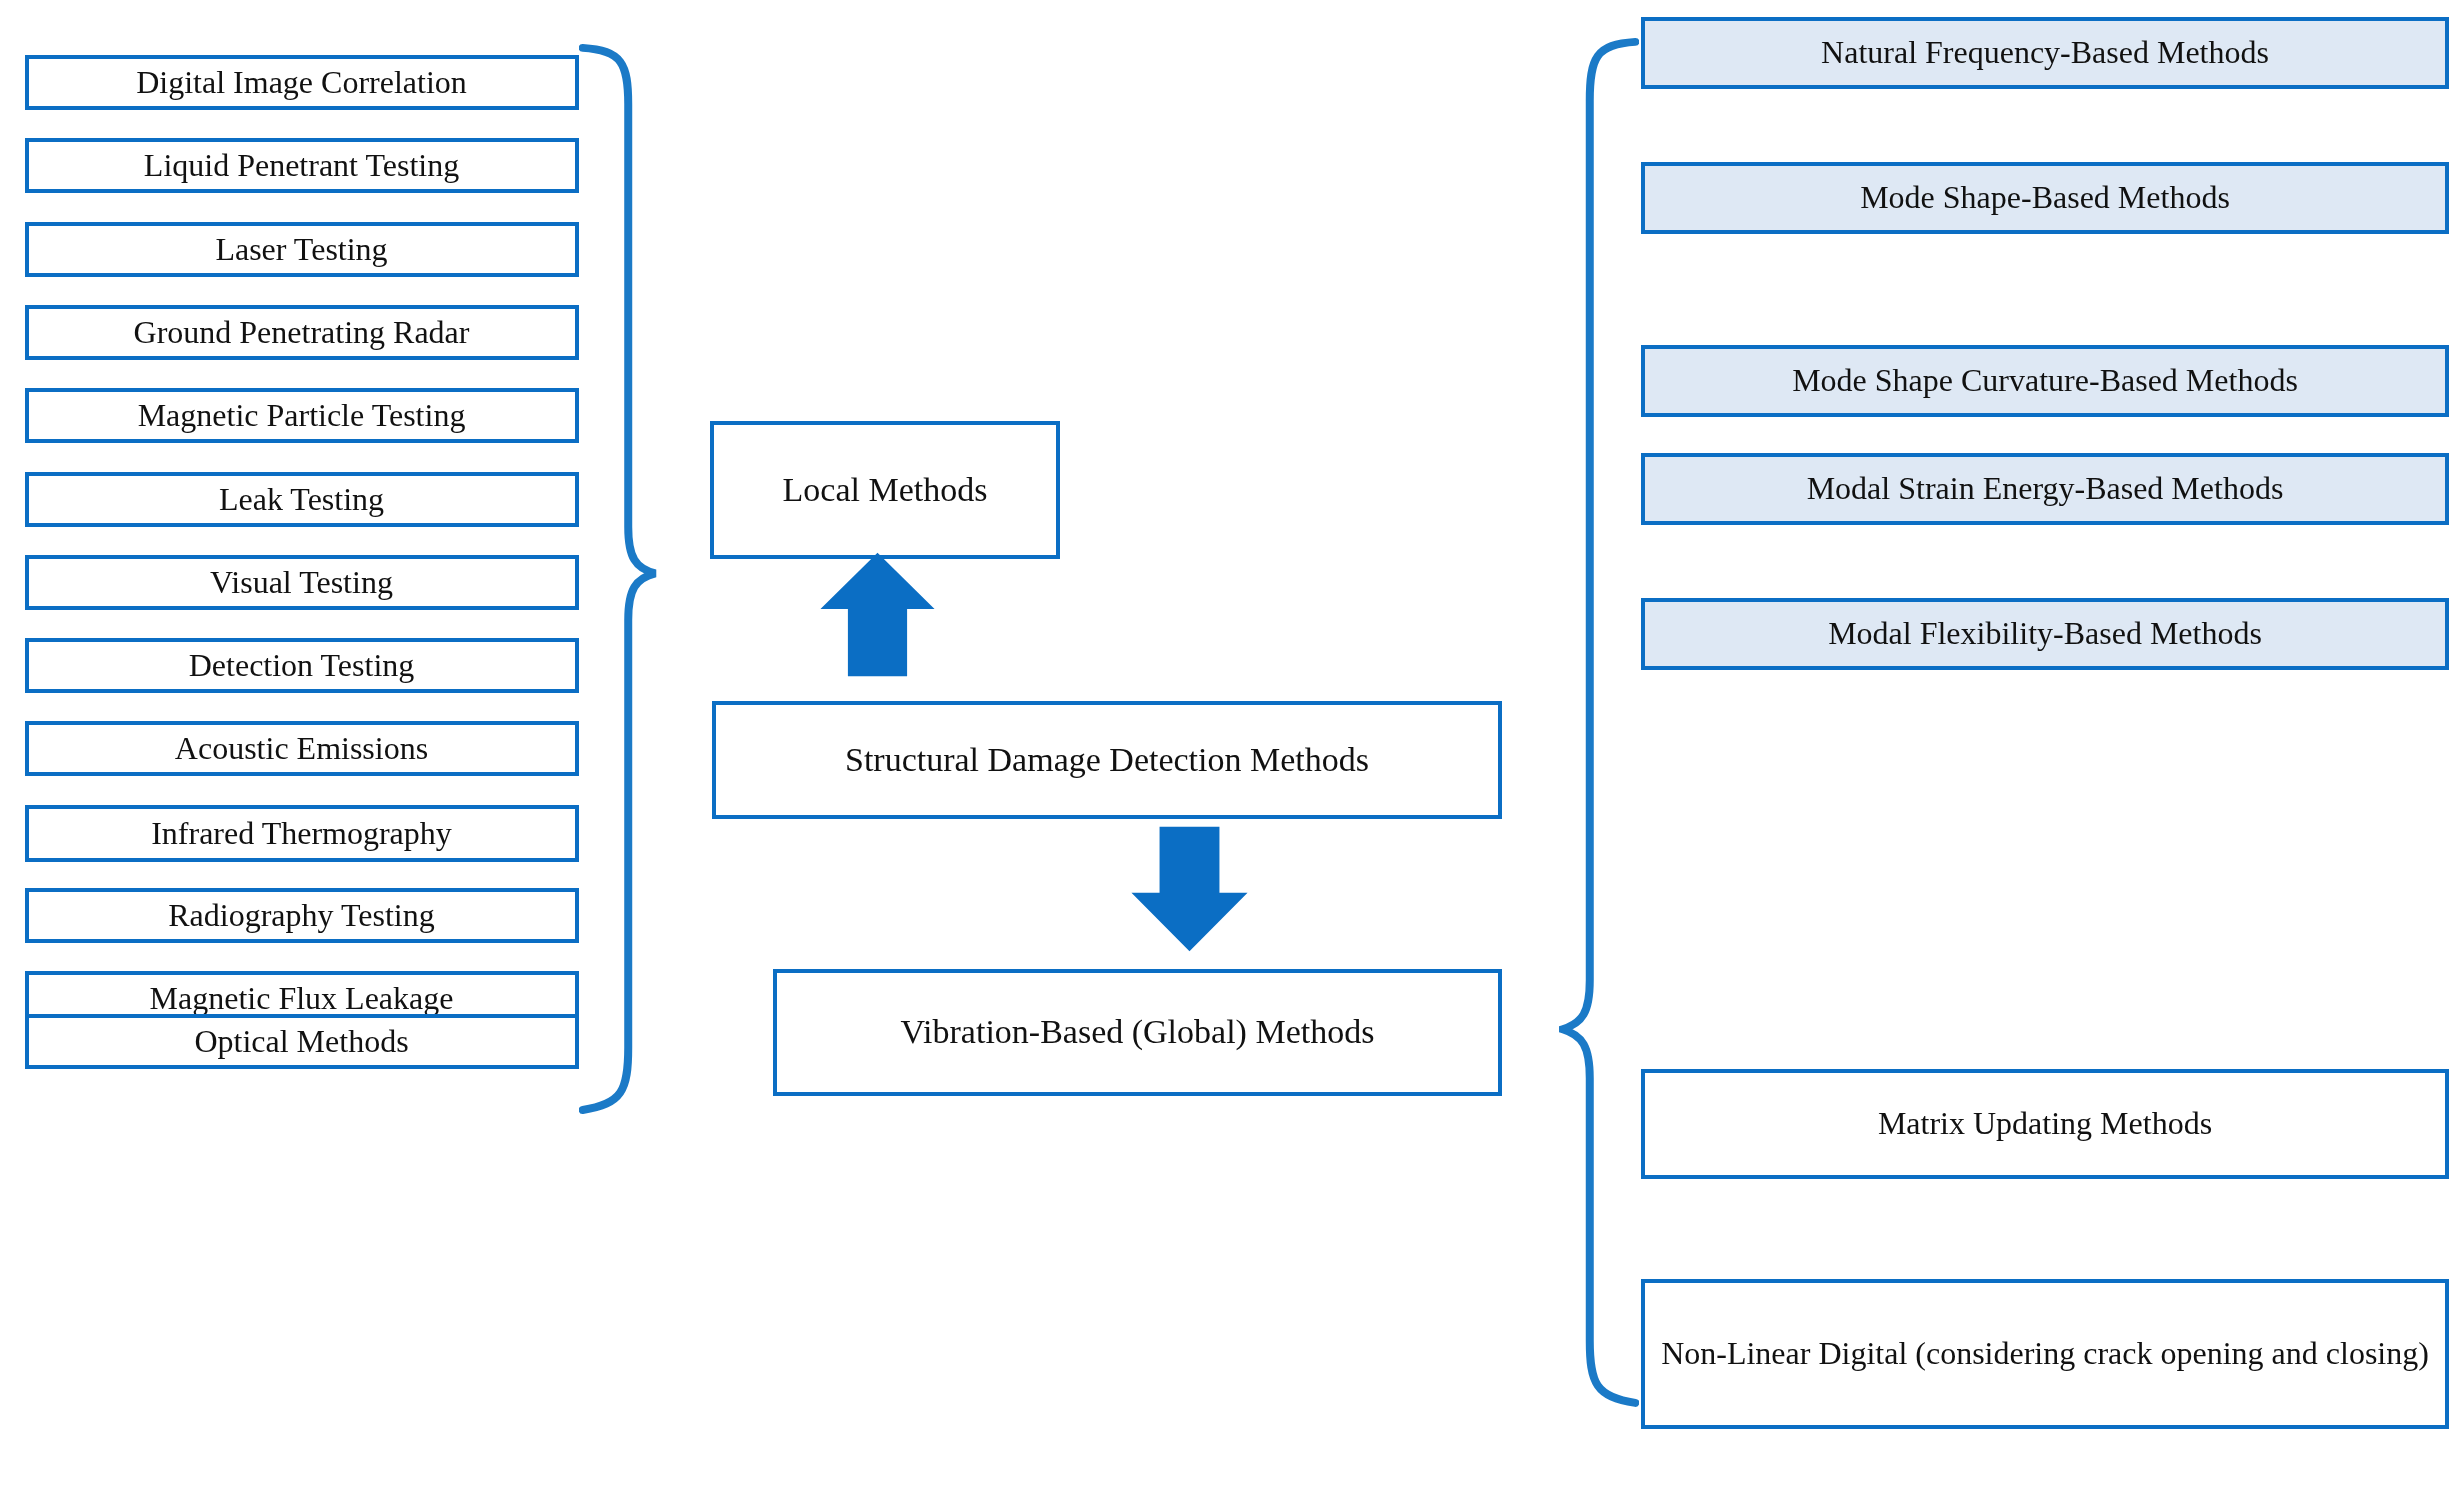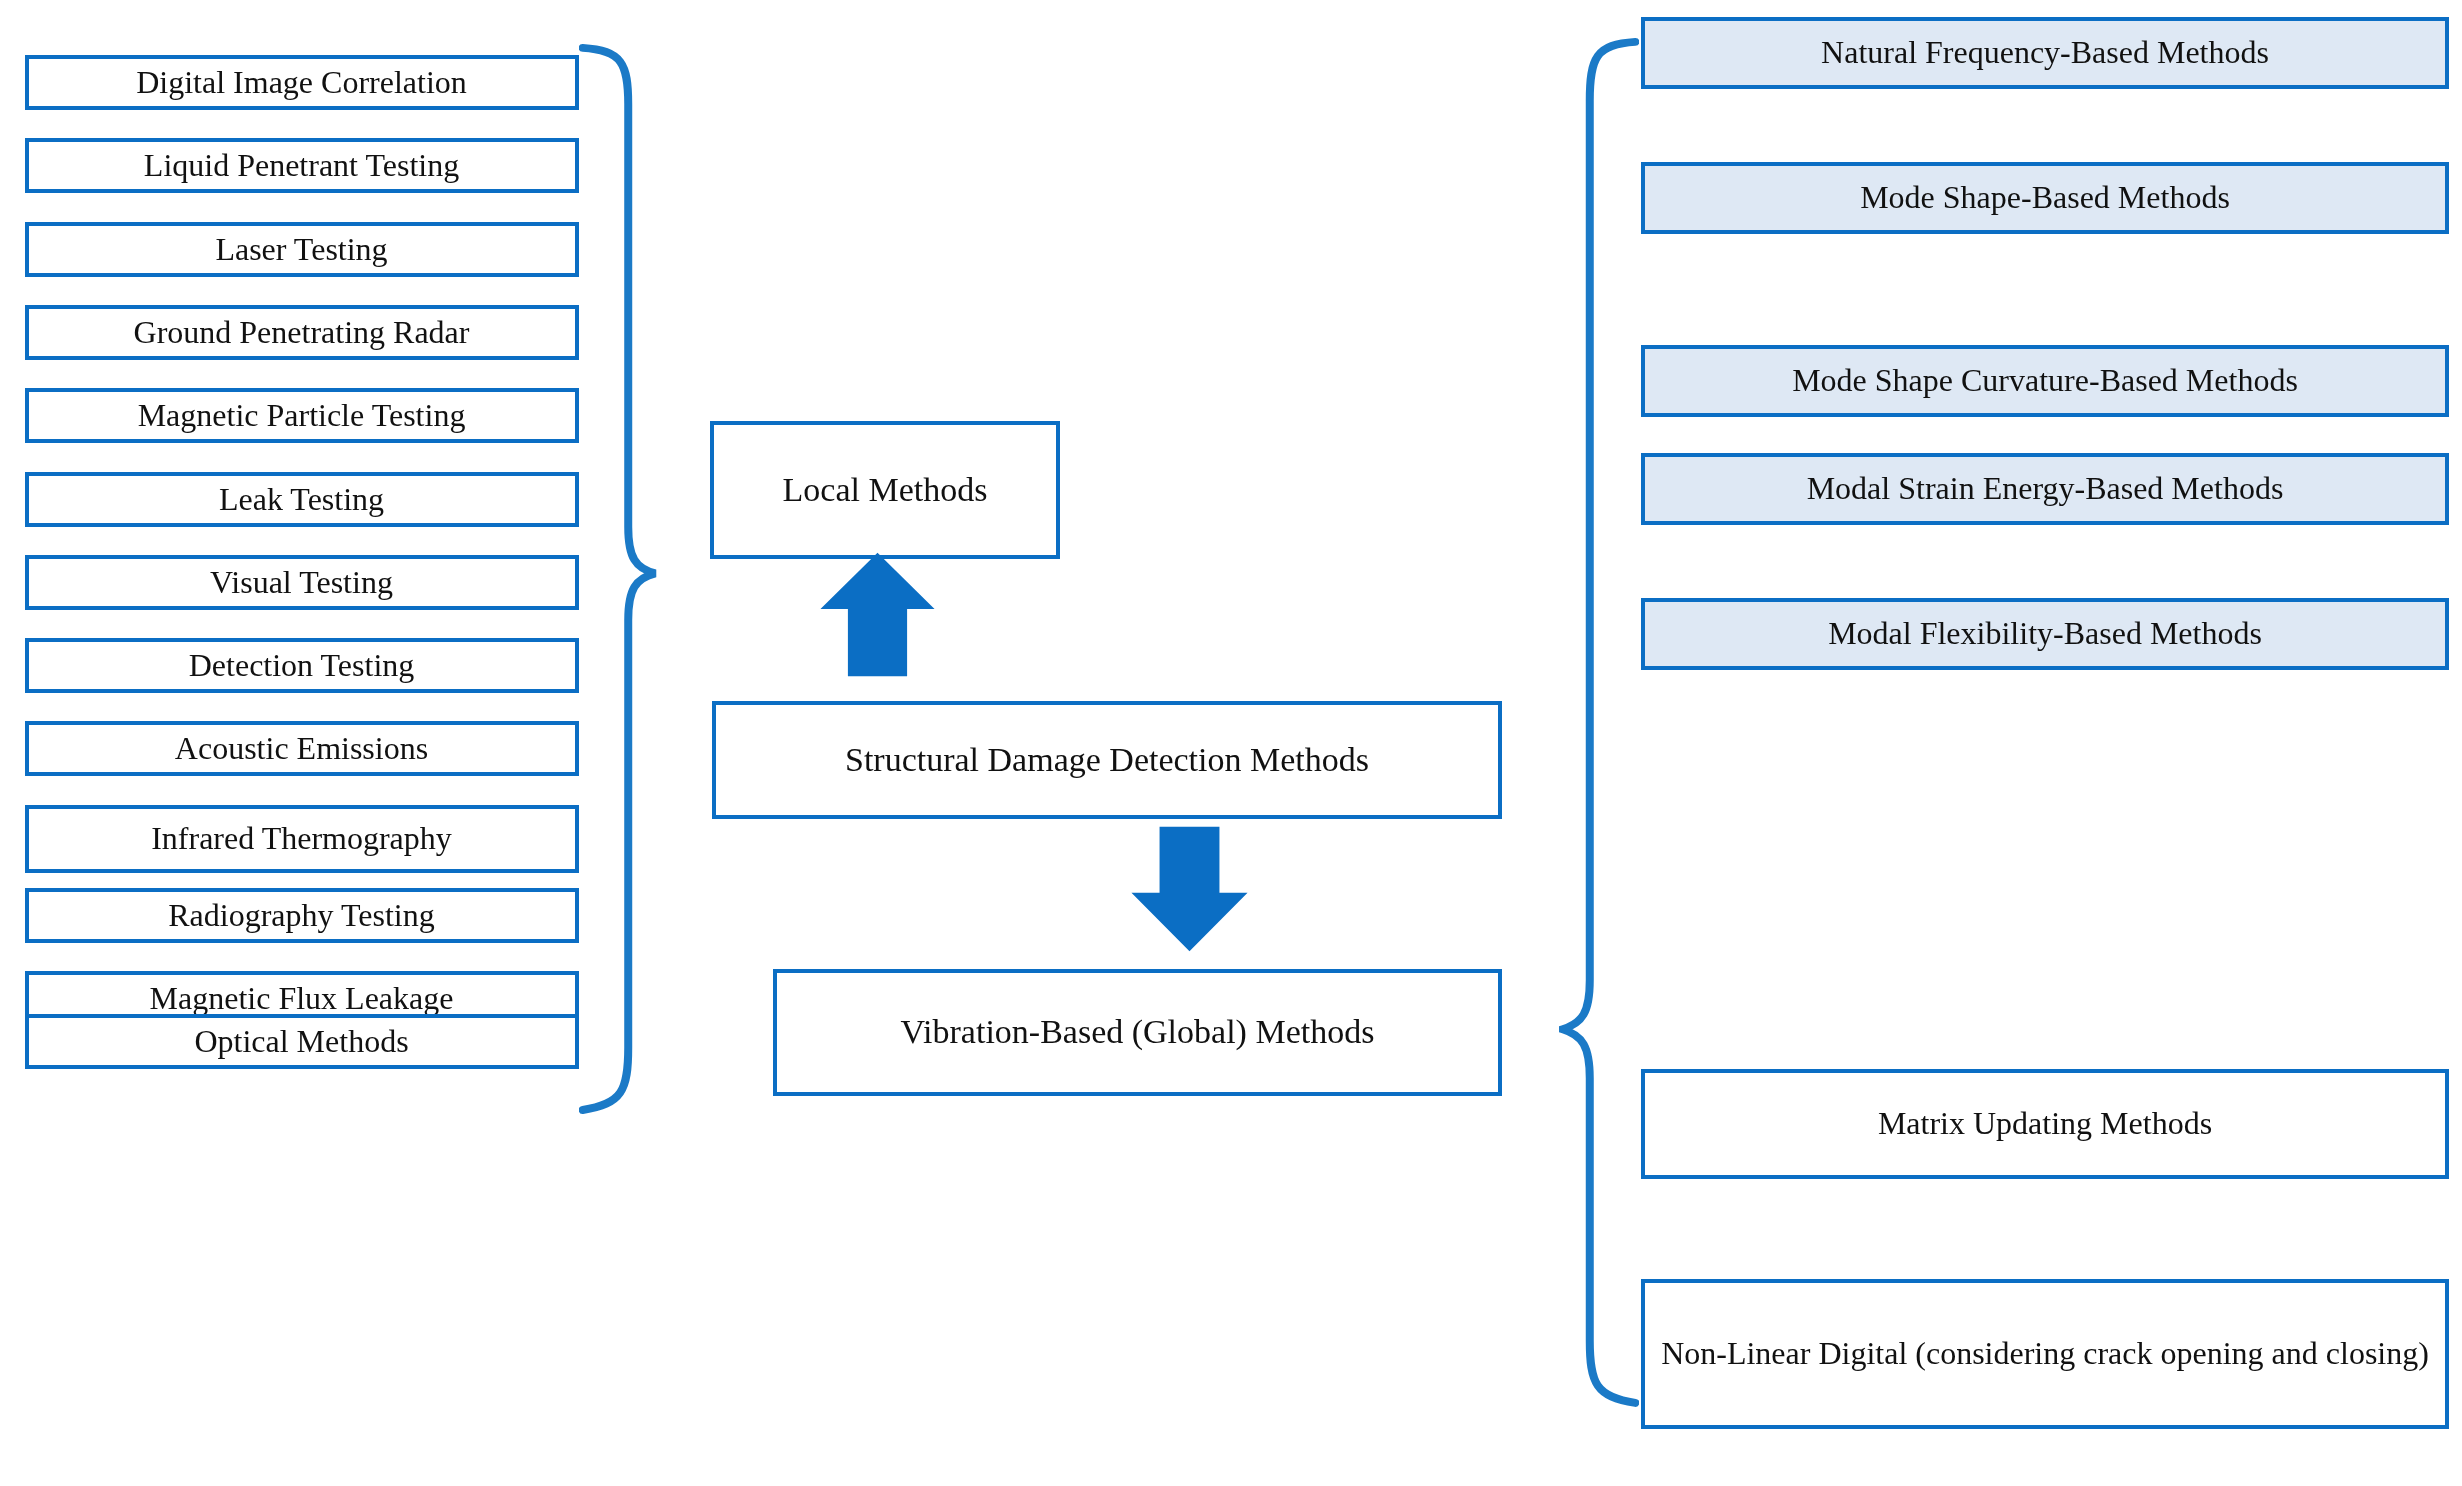--- a/index.html
+++ b/index.html
@@ -95,21 +95,21 @@
     </div>
   <div class="node leftbox" style="top: 555px; height: 55px;">
       <span>Visual Testing</span>
     </div>
   <div class="node leftbox" style="top: 638px; height: 55px;">
       <span>Detection Testing</span>
     </div>
   <div class="node leftbox" style="top: 721px; height: 55px;">
       <span>Acoustic Emissions</span>
     </div>
-  <div class="node leftbox" style="top: 805px; height: 68px;">
+  <div class="node leftbox" style="top: 805px; height: 57px;">
       <span>Infrared Thermography</span>
     </div>
   <div class="node leftbox" style="top: 888px; height: 55px;">
       <span>Radiography Testing</span>
     </div>
   <div class="node leftbox" style="top: 971px; height: 55px;">
       <span>Magnetic Flux Leakage</span>
     </div>
   <div class="node leftbox" style="top: 1014px; height: 55px;">
       <span>Optical Methods</span>

